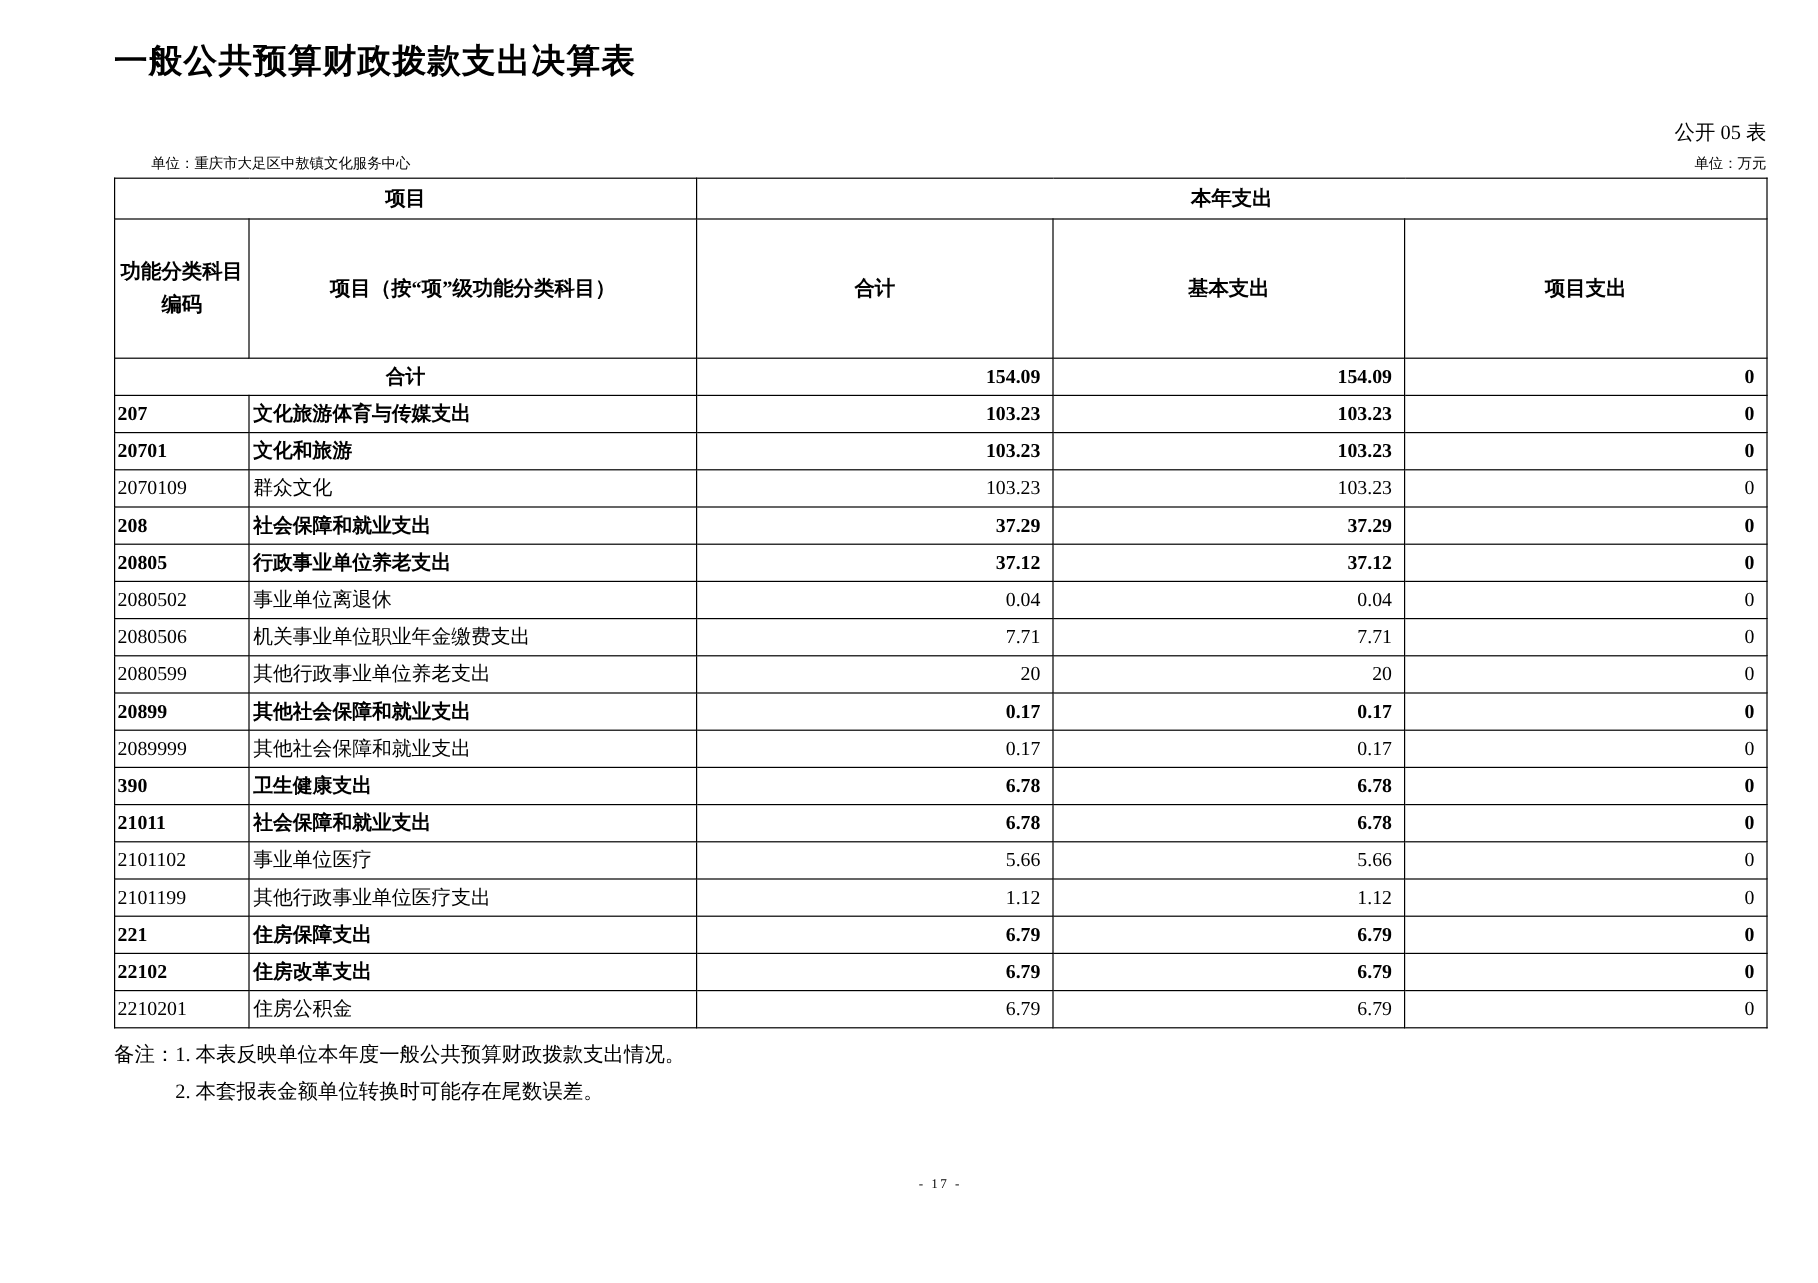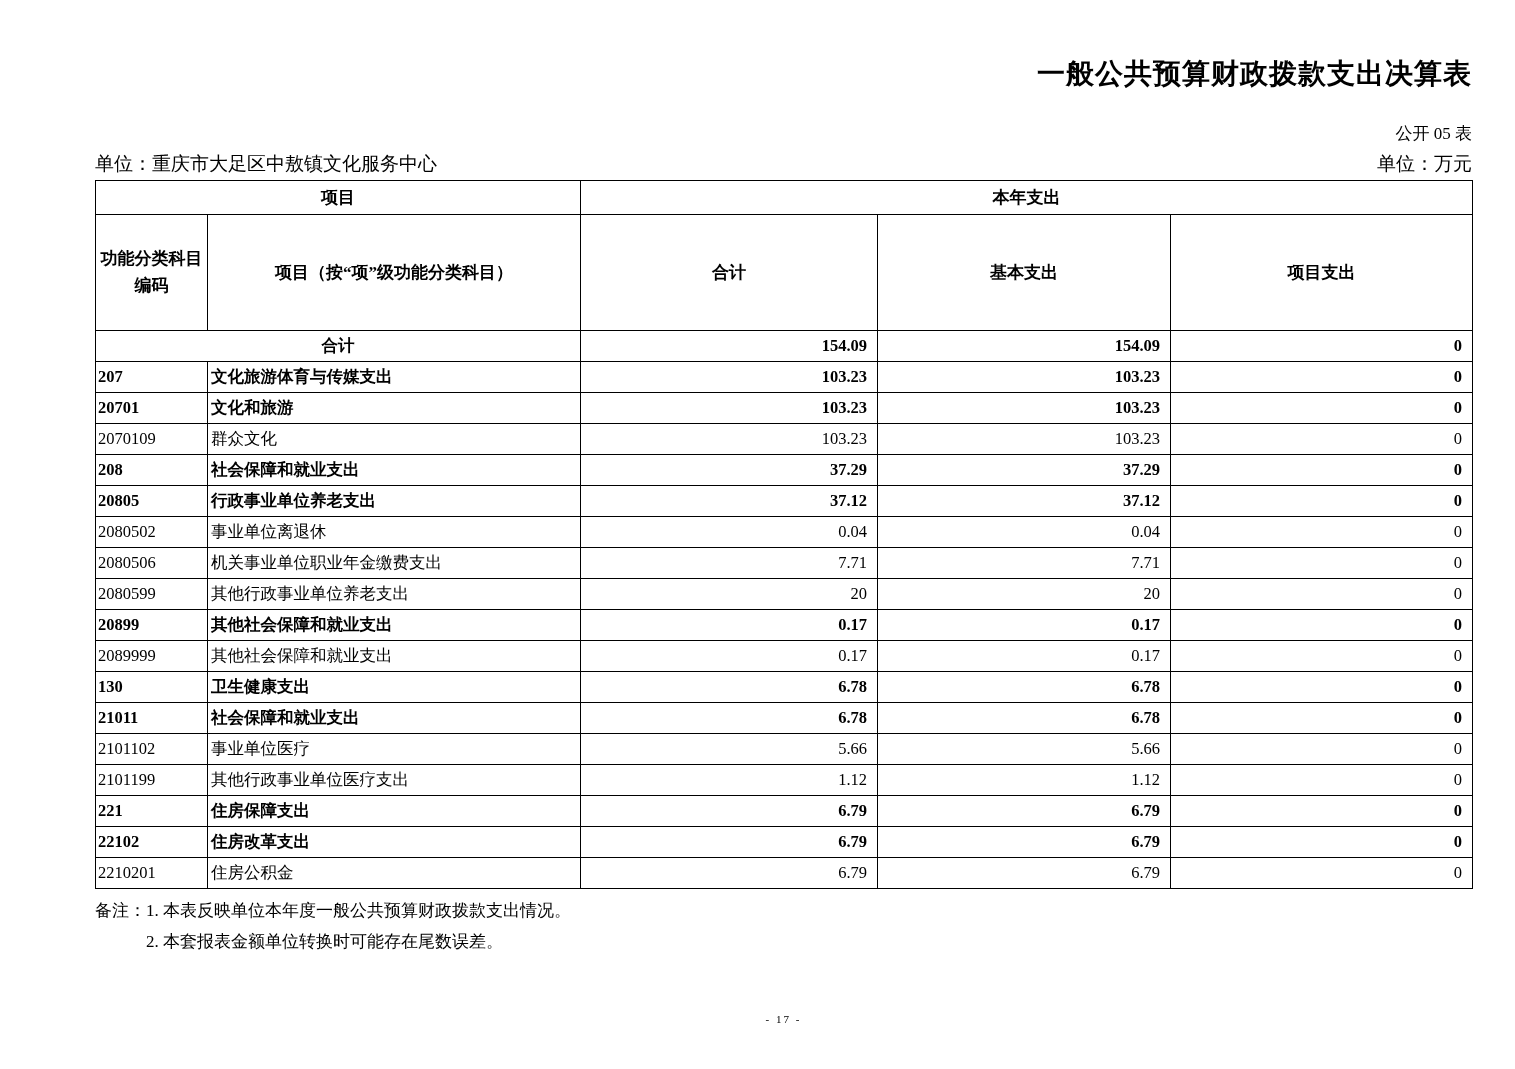--- a/index.html
+++ b/index.html
@@ -4,28 +4,28 @@
 <style>
   html, body { margin: 0; padding: 0; }
   body {
     width: 1515px; height: 1069px;
     background: #ffffff; color: #000000;
     font-family: "Liberation Serif", "DejaVu Serif", serif;
     overflow: hidden;
   }
   .content { margin: 0 43px 0 95px; }
   .title {
-    margin: 0; padding-top: 55px;
-    text-align: right;
+    margin: 0; padding-top: 32px;
+    text-align: left;
     font-size: 28px; font-weight: bold; letter-spacing: 1px;
   }
   .pub-label { margin-top: 29px; text-align: right; font-size: 17px; }
   .unit-line {
     display: flex; justify-content: space-between;
-    font-size: 19px; margin-top: 6px; margin-bottom: 3px;
+    font-size: 12px; margin-top: 6px; margin-bottom: 3px; margin-left: 31px;
   }
   table { width: 100%; border-collapse: collapse; table-layout: fixed; }
   th, td { border: 1px solid #000; padding: 0; overflow: hidden; }
   th { font-weight: bold; font-size: 17px; text-align: center; vertical-align: middle; }
   tr.h1-row th { height: 33px; }
   tr.h2-row th { height: 115px; }
   .code-h div { line-height: 1.55; }
   tbody td { height: 30px; font-size: 16.5px; vertical-align: middle; }
   td.code { text-align: left; padding-left: 2px; }
   td.item { text-align: left; padding-left: 3px; }
@@ -146,21 +146,21 @@
             <td class="num">0</td>
           </tr>
           <tr>
             <td class="code">2089999</td>
             <td class="item">其他社会保障和就业支出</td>
             <td class="num">0.17</td>
             <td class="num">0.17</td>
             <td class="num">0</td>
           </tr>
           <tr class="b">
-            <td class="code">130</td>
+            <td class="code">390</td>
             <td class="item">卫生健康支出</td>
             <td class="num">6.78</td>
             <td class="num">6.78</td>
             <td class="num">0</td>
           </tr>
           <tr class="b">
             <td class="code">21011</td>
             <td class="item">社会保障和就业支出</td>
             <td class="num">6.78</td>
             <td class="num">6.78</td>

